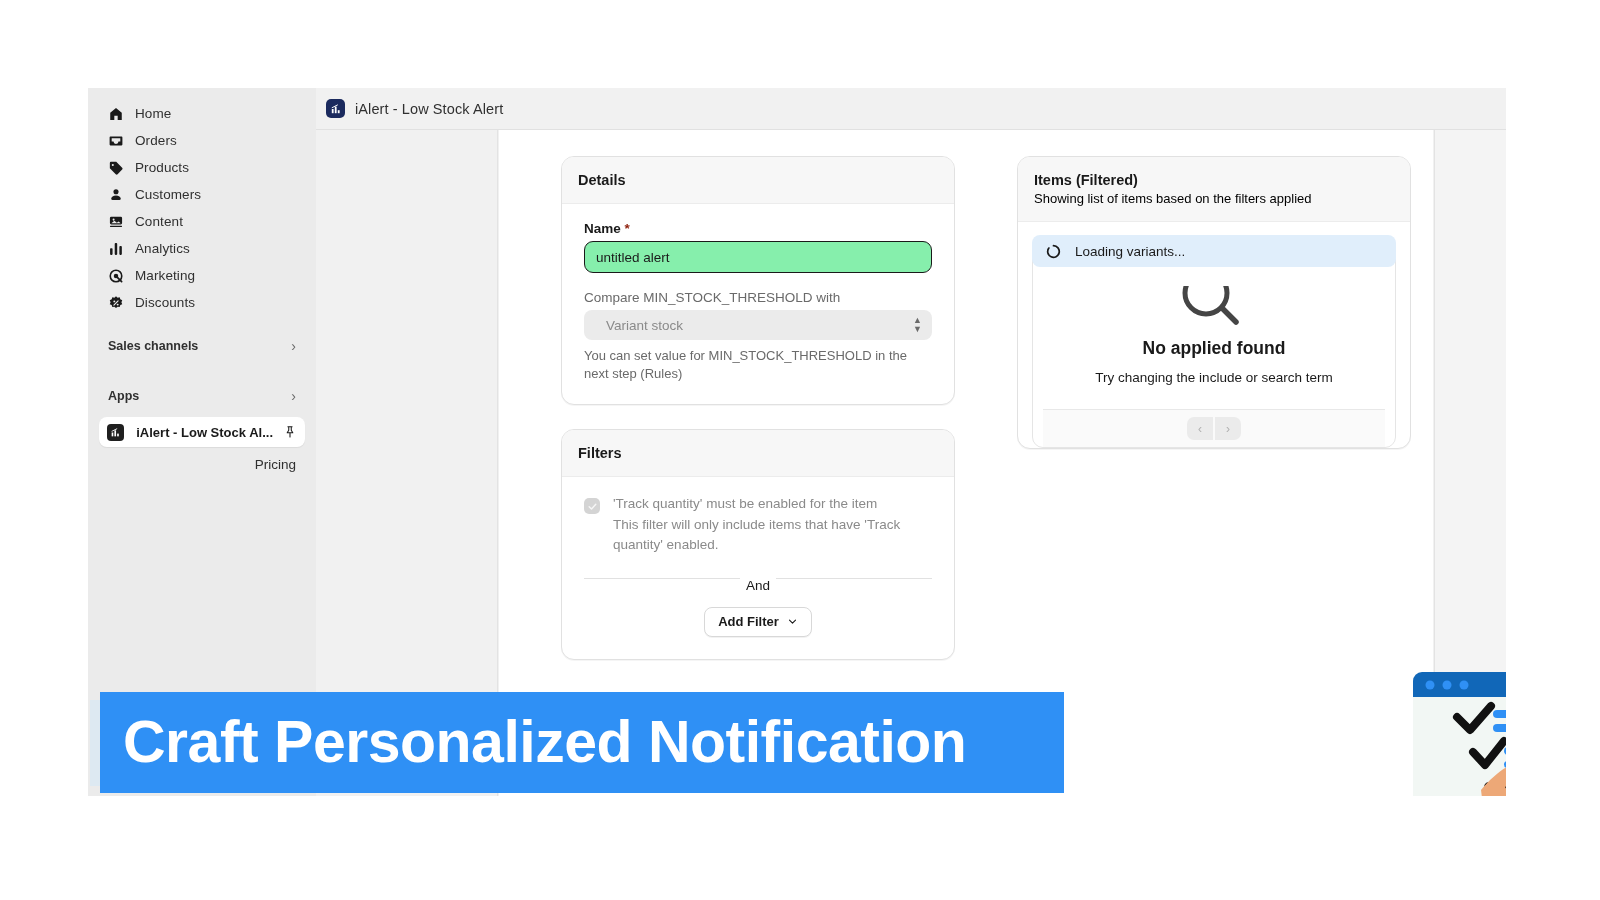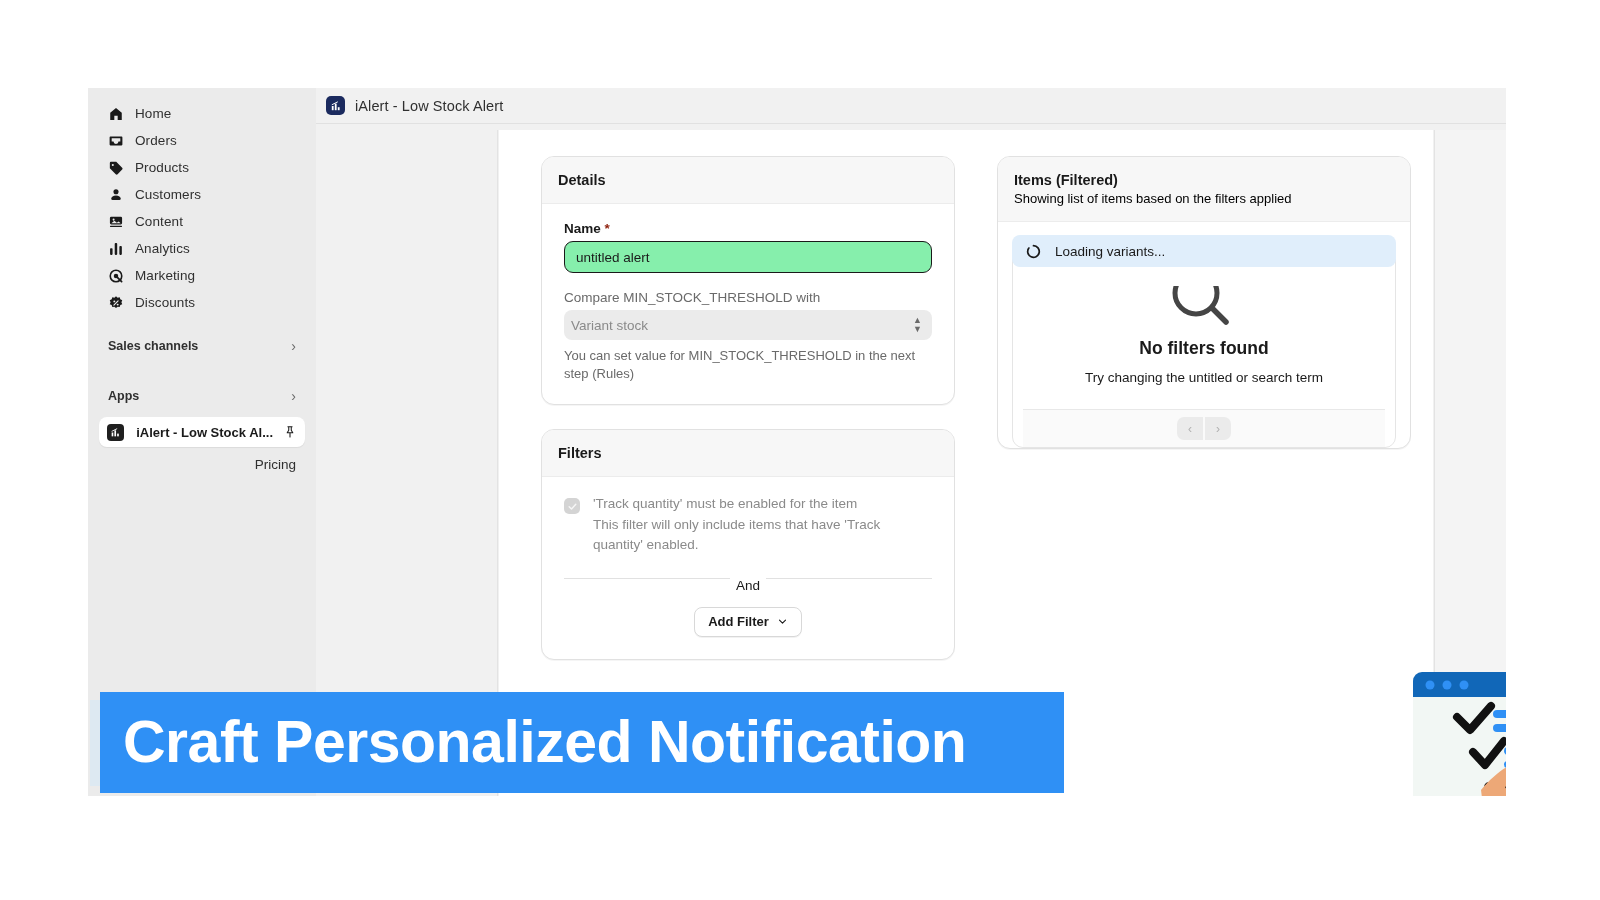--- a/index.html
+++ b/index.html
@@ -51,21 +51,21 @@
     display: flex; align-items: center; justify-content: center; flex: 0 0 17px;
   }
   .app-row .app-name { font-size: 13px; font-weight: 700; color: #1a1a1a; flex: 1; white-space: nowrap; overflow: hidden; }
   .pin-ico { width: 14px; height: 14px; flex: 0 0 14px; }
 
   .subnav-item { margin: 0 11px; padding: 4px 9px 4px 37px; border-radius: 8px; cursor: pointer; }
   .subnav-label { font-size: 13.5px; color: #303030; }
 
   
   #topbar {
-    position: absolute; left: 228px; top: 0; right: 0; height: 36px;
+    position: absolute; left: 228px; top: 0; right: 0; height: 42px;
     background: #f1f1f1; border-bottom: 1px solid #e1e1e1;
     display: flex; align-items: center; padding-left: 10px; gap: 10px;
   }
   #topbar .tb-icon {
     width: 19px; height: 19px; border-radius: 5px; background: #1b2a5e;
     display: flex; align-items: center; justify-content: center; flex: 0 0 19px;
   }
   #topbar .tb-title { font-size: 14.5px; color: #303030; letter-spacing: .1px; }
 
   
@@ -83,21 +83,21 @@
   }
   #content-canvas {
     position: absolute; left: 183px; right: 73px; top: 0; bottom: 0;
     background: #ffffff;
   }
 
   #grid {
     position: absolute; left: 42px; top: 26px; right: 22px;
     display: flex; gap: 42px; align-items: flex-start;
   }
-  .col { flex: 1 1 0; min-width: 0; }
+  .col { flex: 1 1 0; min-width: 0; margin-left: 20px; }
 
   
   .card {
     background: #ffffff; border: 1px solid #e1e1e1; border-radius: 13px;
     box-shadow: 0 1px 0 rgba(0,0,0,.04);
     overflow: hidden; margin-bottom: 24px;
   }
   .card-head { background: #f7f7f7; padding: 15px 16px; border-bottom: 1px solid #ececec; }
   .card-title { font-size: 14.5px; font-weight: 700; color: #1a1a1a; }
   .card-sub { font-size: 13px; color: #000000; margin-top: 3px; }
@@ -107,21 +107,21 @@
   .req { color: #8e1f0b; }
   .text-input {
     width: 100%; height: 32px; border: 1.6px solid #1a1a1a; border-radius: 9px;
     background: #86efac; padding: 0 11px; font-size: 13.5px; color: #1a1a1a;
     font-family: "Liberation Sans", sans-serif; outline: none;
   }
   .sub-label { font-size: 13.5px; color: #6a6a6a; margin: 17px 0 5px; }
   .select-wrap { position: relative; }
   .select-box {
     width: 100%; height: 30px; border-radius: 8px; background: #ebebeb;
-    border: none; padding: 0 28px 0 7px; font-size: 13.5px; color: #8a8a8a;
+    border: none; padding: 0 28px 0 22px; font-size: 13.5px; color: #8a8a8a;
     display: flex; align-items: center; cursor: not-allowed;
   }
   .select-caret {
     position: absolute; right: 10px; top: 50%; transform: translateY(-50%);
     color: #6a6a6a; font-size: 9px; line-height: 1.05; text-align: center;
   }
   .hint { font-size: 13px; color: #6a6a6a; line-height: 1.35; margin-top: 7px; }
 
   
   .filter-row { display: flex; gap: 13px; align-items: flex-start; padding-top: 2px; }
@@ -416,22 +416,22 @@
                   <span class="loading-text">Loading variants...</span>
                 </div>
 
                 <div class="empty-state">
                   <div class="empty-glass">
                     <svg width="82" height="44" viewBox="0 0 82 44">
                       <circle cx="33" cy="7" r="21" fill="none" stroke="#454545" stroke-width="5"></circle>
                       <path d="M49 22 63 36" stroke="#454545" stroke-width="5.5" stroke-linecap="round"></path>
                     </svg>
                   </div>
-                  <div class="empty-title">No filters found</div>
-                  <div class="empty-sub">Try changing the untitled or search term</div>
+                  <div class="empty-title">No applied found</div>
+                  <div class="empty-sub">Try changing the include or search term</div>
                   <div class="pager">
                     <span class="pager-btn left">‹</span>
                     <span class="pager-btn right">›</span>
                   </div>
                 </div>
               </div>
             </section>
           </div>
 
         </div>

